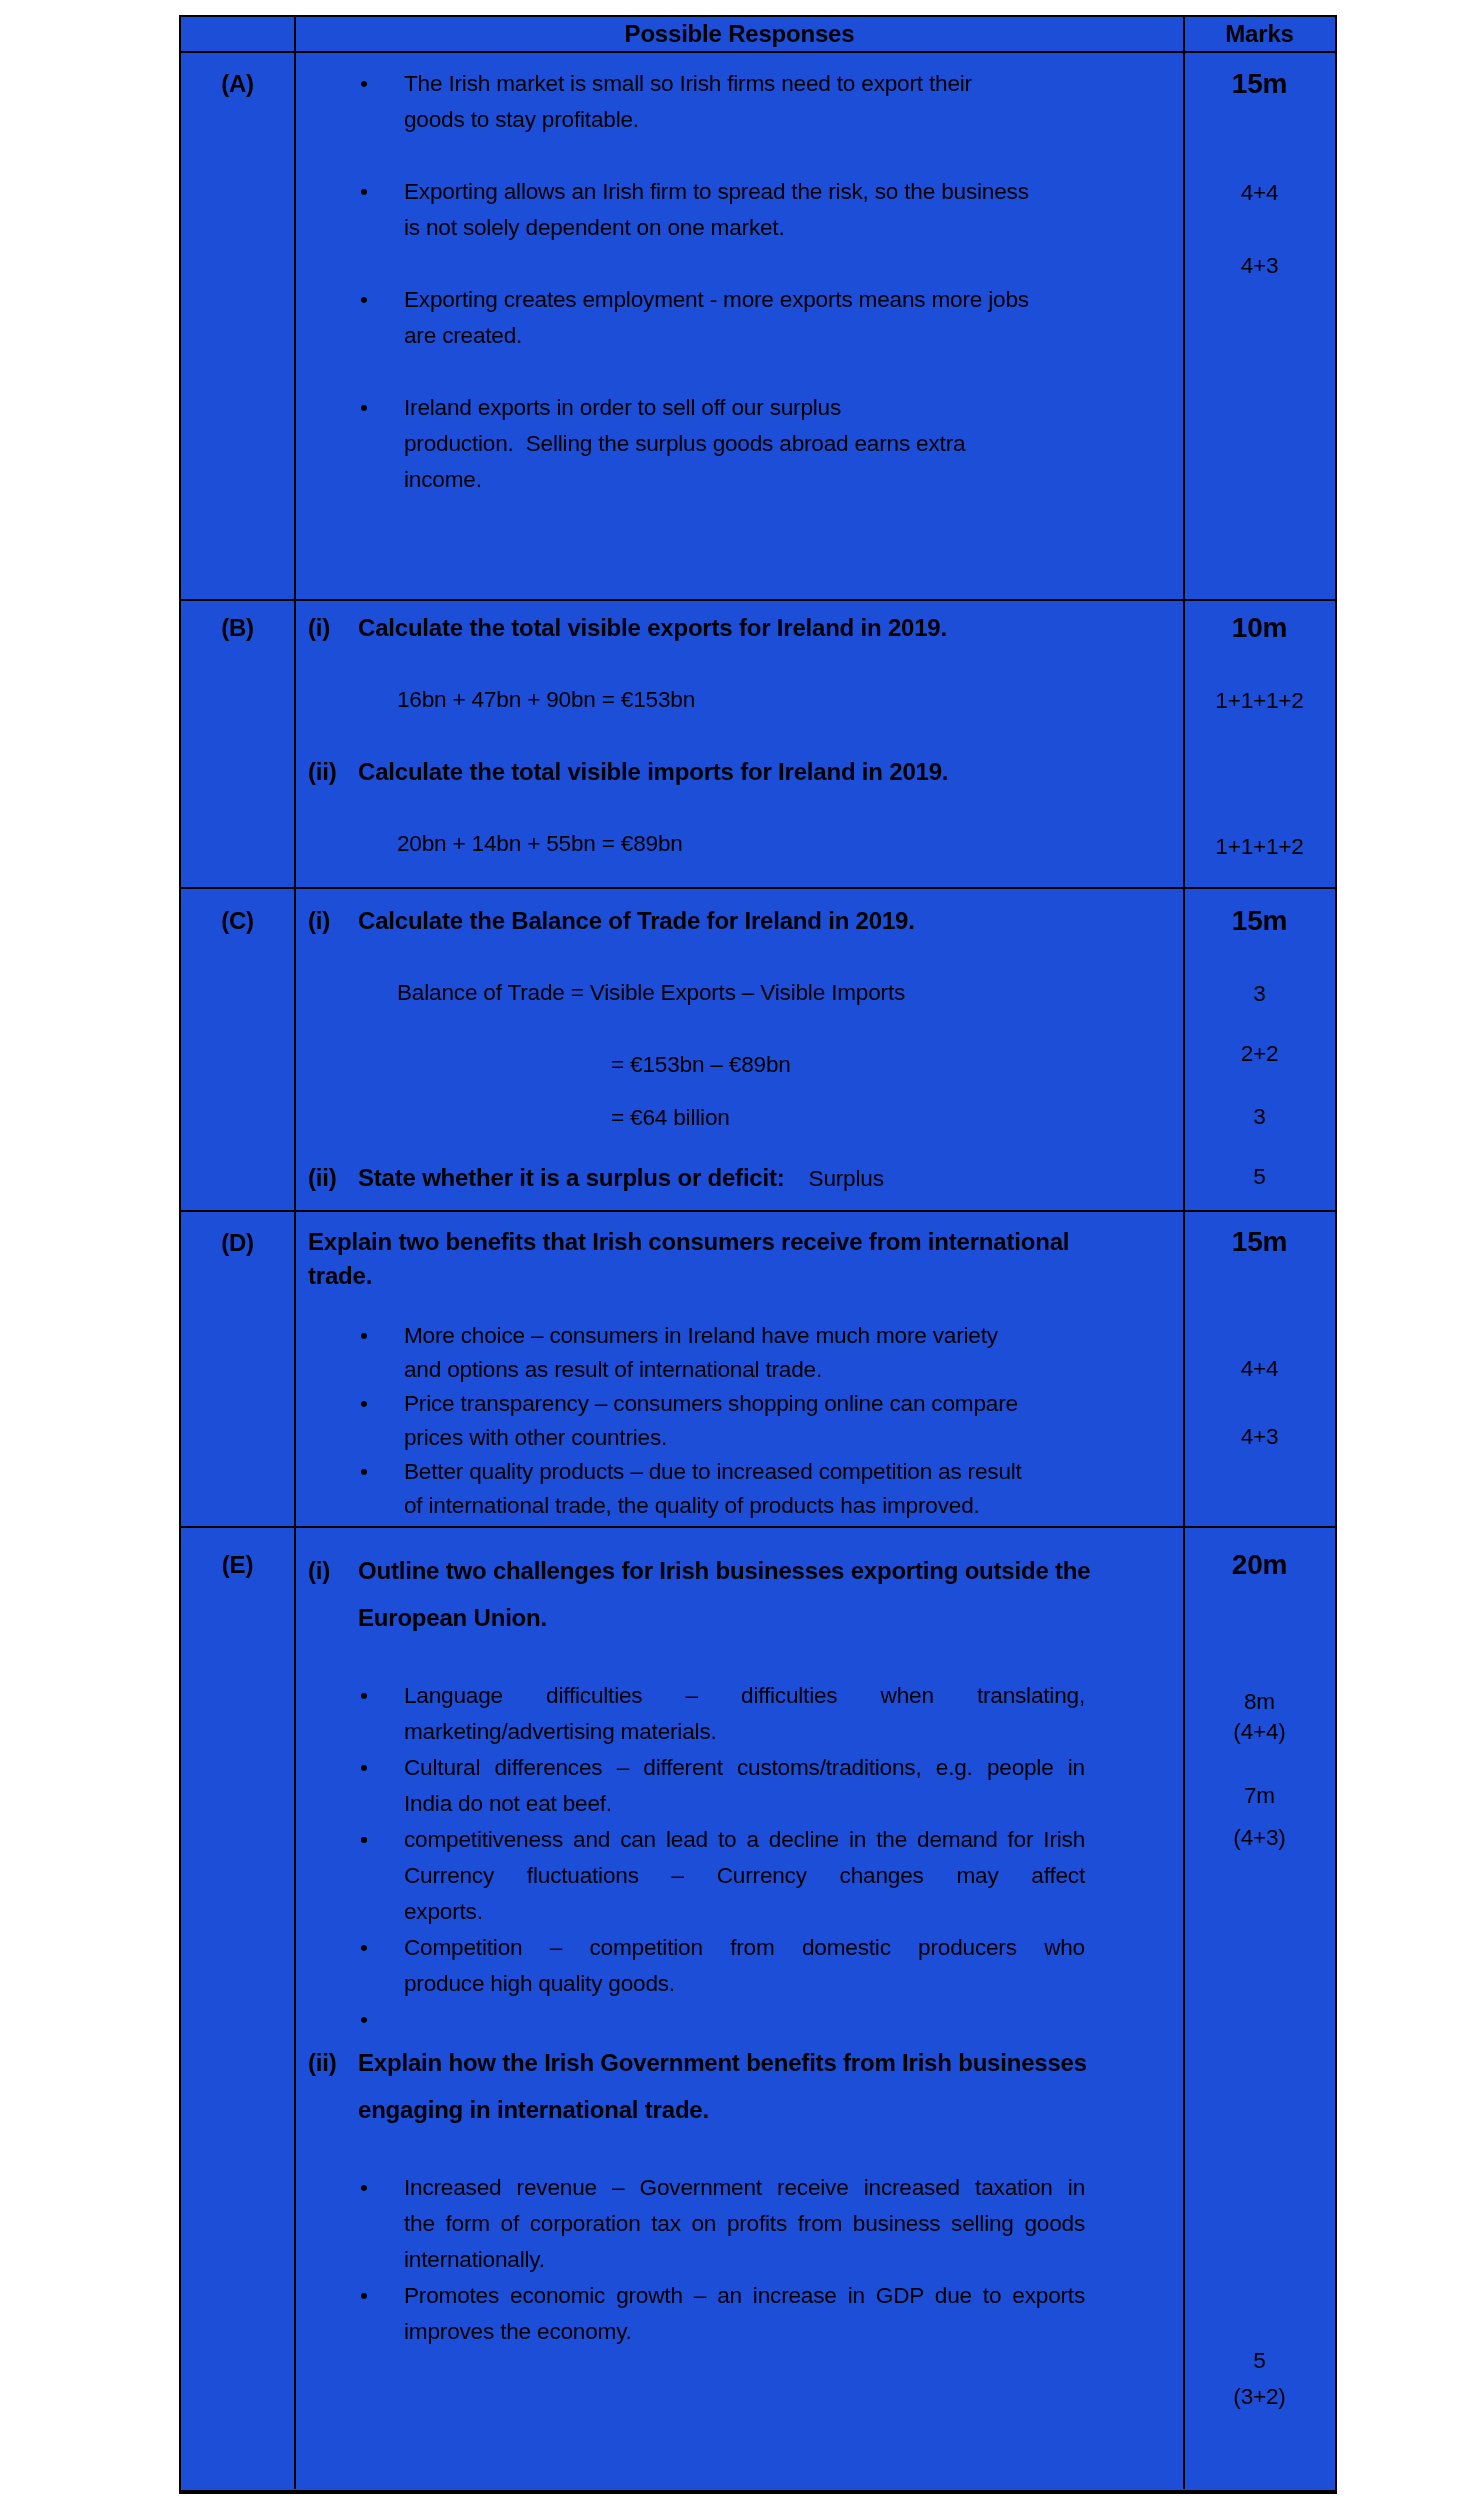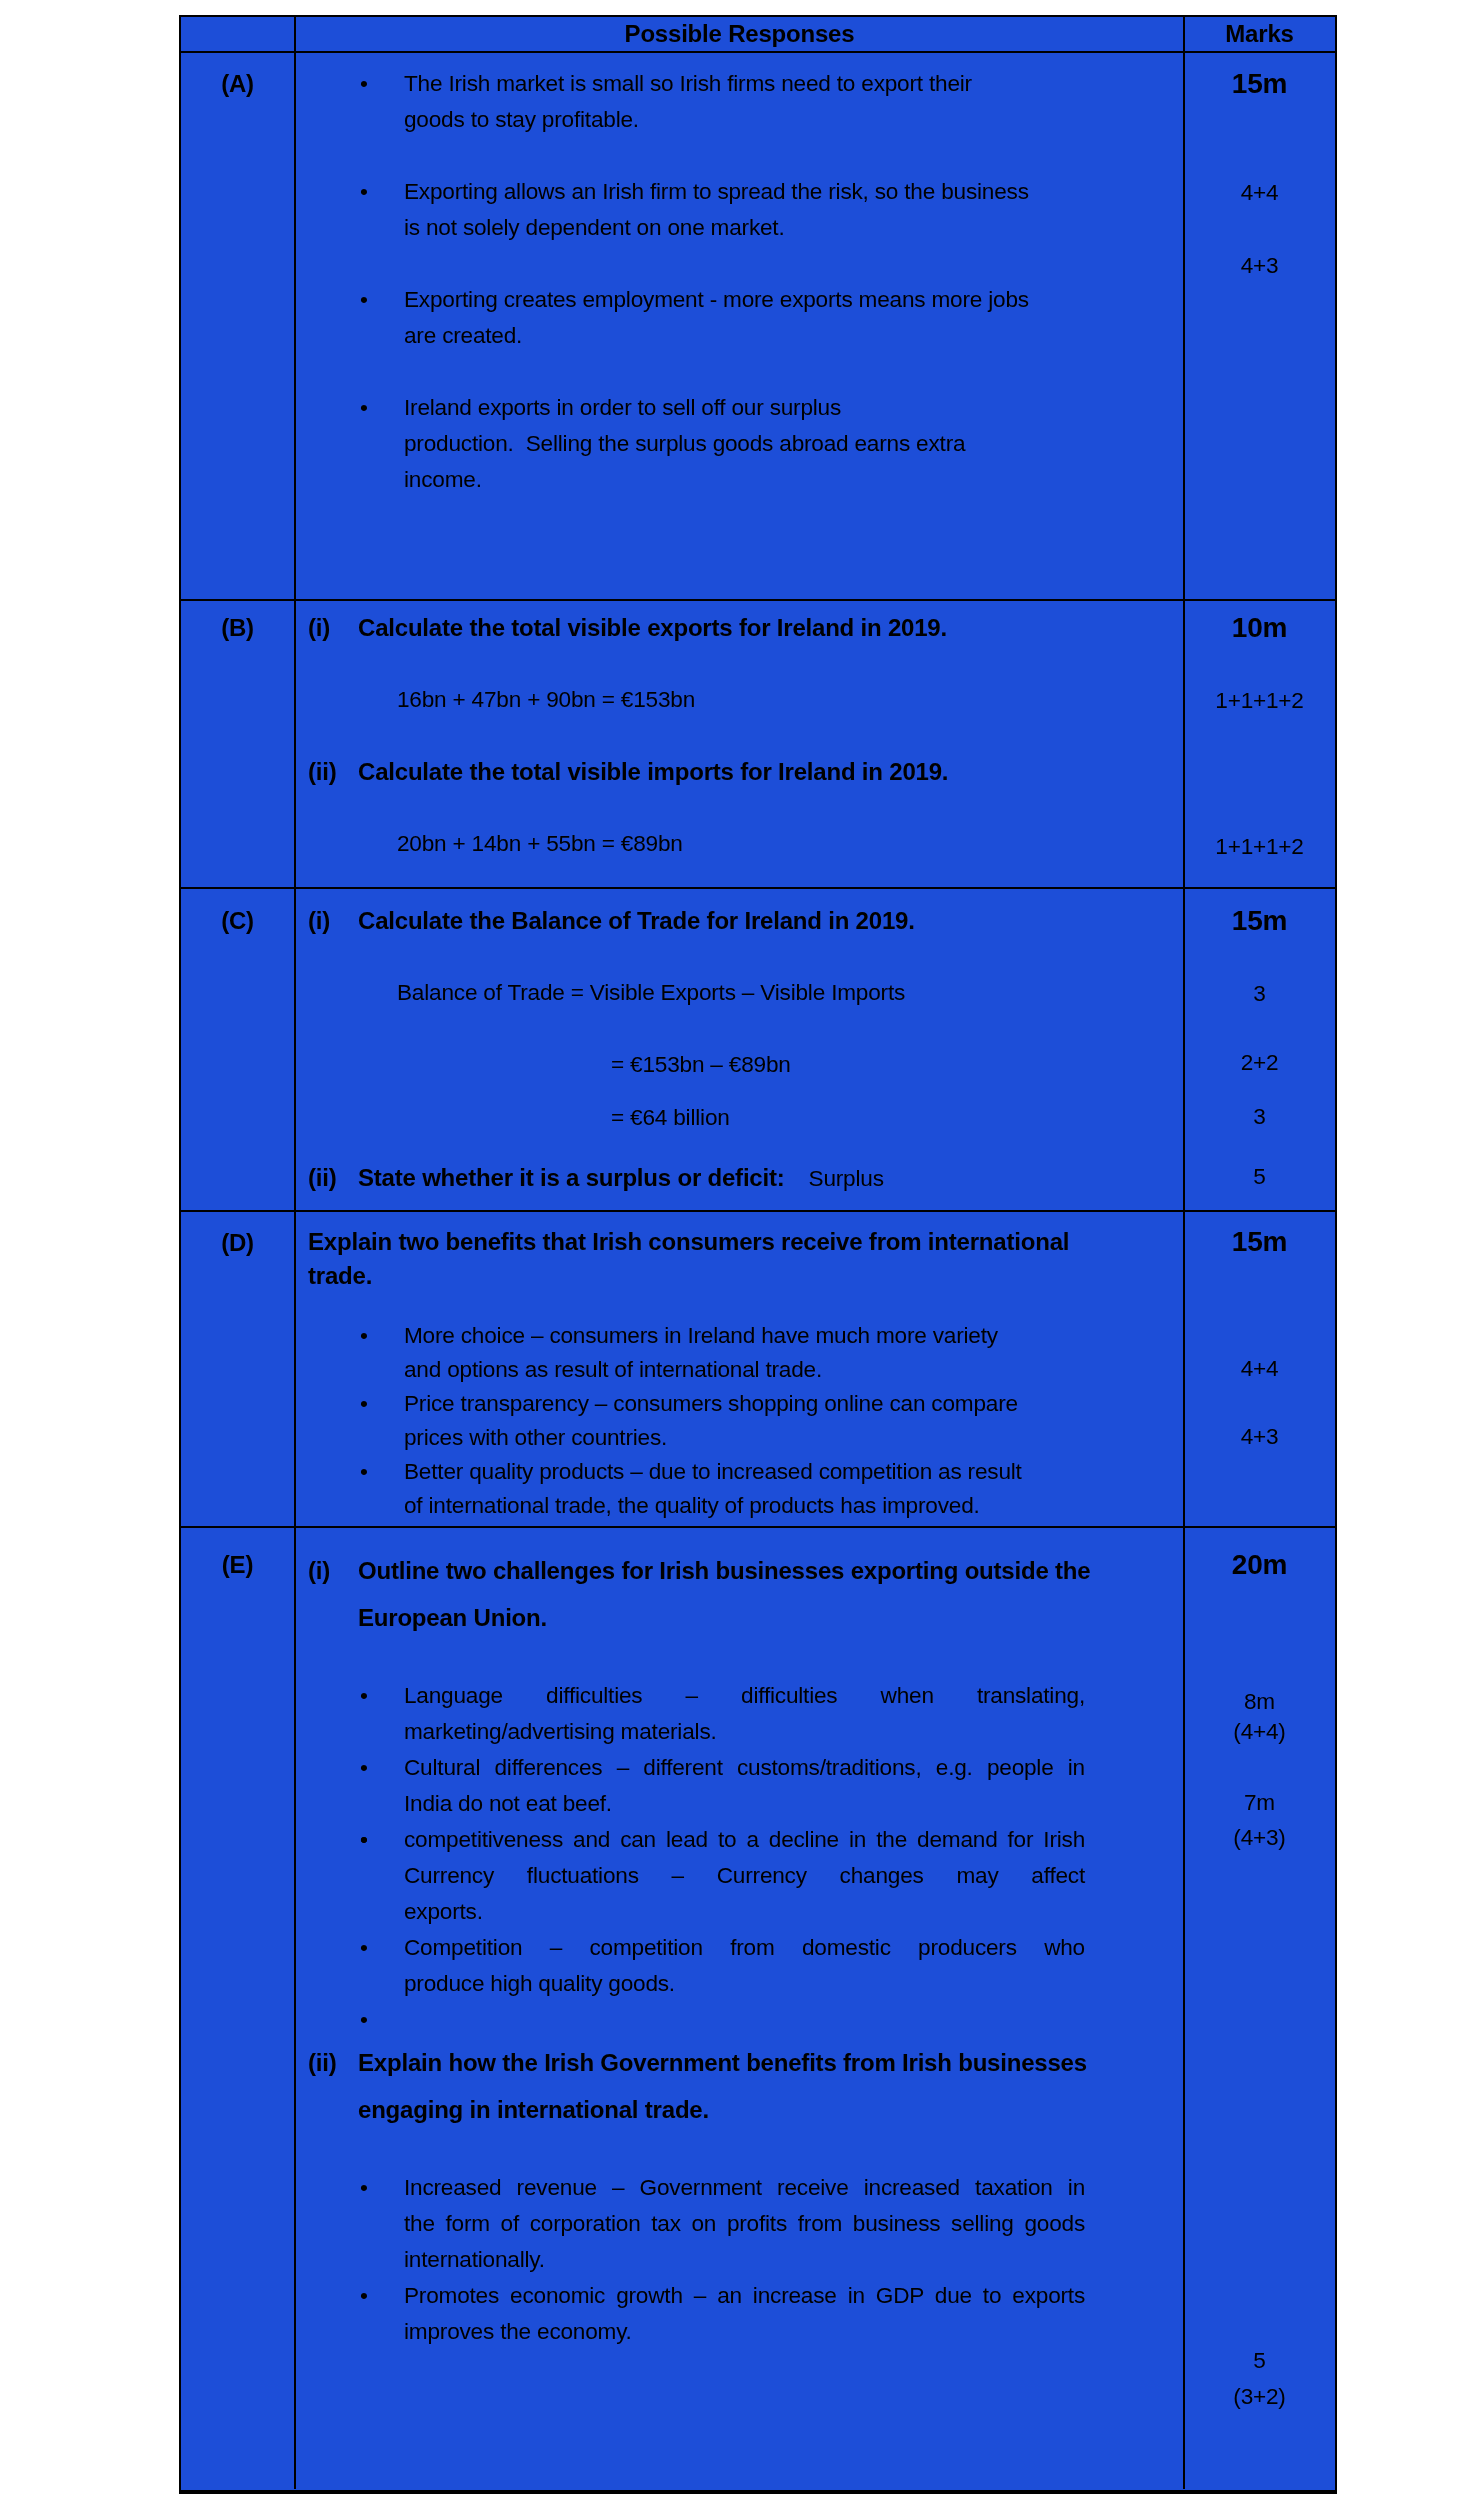--- a/index.html
+++ b/index.html
@@ -101,21 +101,21 @@
         <div class="cell c2">
           <div class="block heading has-num"><span class="qnum">(i)</span><span class="htext pre">Calculate the Balance of Trade for Ireland in 2019.</span></div>
           <div class="block eq">Balance of Trade = Visible Exports – Visible Imports</div>
           <div class="block eq2">= €153bn – €89bn</div>
           <div class="block eq2 mt-tight">= €64 billion</div>
           <div class="block heading has-num mt-near"><span class="qnum">(ii)</span><span class="htext pre">State whether it is a surplus or deficit:</span><span class="suffix">Surplus</span></div>
         </div>
         <div class="cell c3">
           <div class="mark bold" style="top: 14.5px;">15m</div>
           <div class="mark" style="top: 87px;">3</div>
-          <div class="mark" style="top: 156px;">2+2</div>
+          <div class="mark" style="top: 147px;">2+2</div>
           <div class="mark" style="top: 210px;">3</div>
           <div class="mark" style="top: 270px;">5</div>
         </div>
       </div>
       <div class="trow row-d">
         <div class="cell c1"><span>(D)</span></div>
         <div class="cell c2">
           <div class="block heading"><span class="htext pre">Explain two benefits that Irish consumers receive from international
 trade.</span></div>
           <div class="block bullet"><span class="dot">•</span><span class="btext pre">More choice – consumers in Ireland have much more variety
@@ -196,21 +196,21 @@
             <span class="btext">
               <div class="jl">Promotes economic growth – an increase in GDP due to exports</div>
               <div class="jl last">improves the economy.</div>
             </span>
           </div>
         </div>
         <div class="cell c3">
           <div class="mark bold" style="top: 19.4px;">20m</div>
           <div class="mark" style="top: 156px;">8m</div>
           <div class="mark" style="top: 186px;">(4+4)</div>
-          <div class="mark" style="top: 257px;">7m</div>
+          <div class="mark" style="top: 250px;">7m</div>
           <div class="mark" style="top: 292px;">(4+3)</div>
           <div class="mark" style="top: 815px;">5</div>
           <div class="mark" style="top: 851px;">(3+2)</div>
         </div>
       </div>
     </div>
 </div>
 
 
 </body></html>

